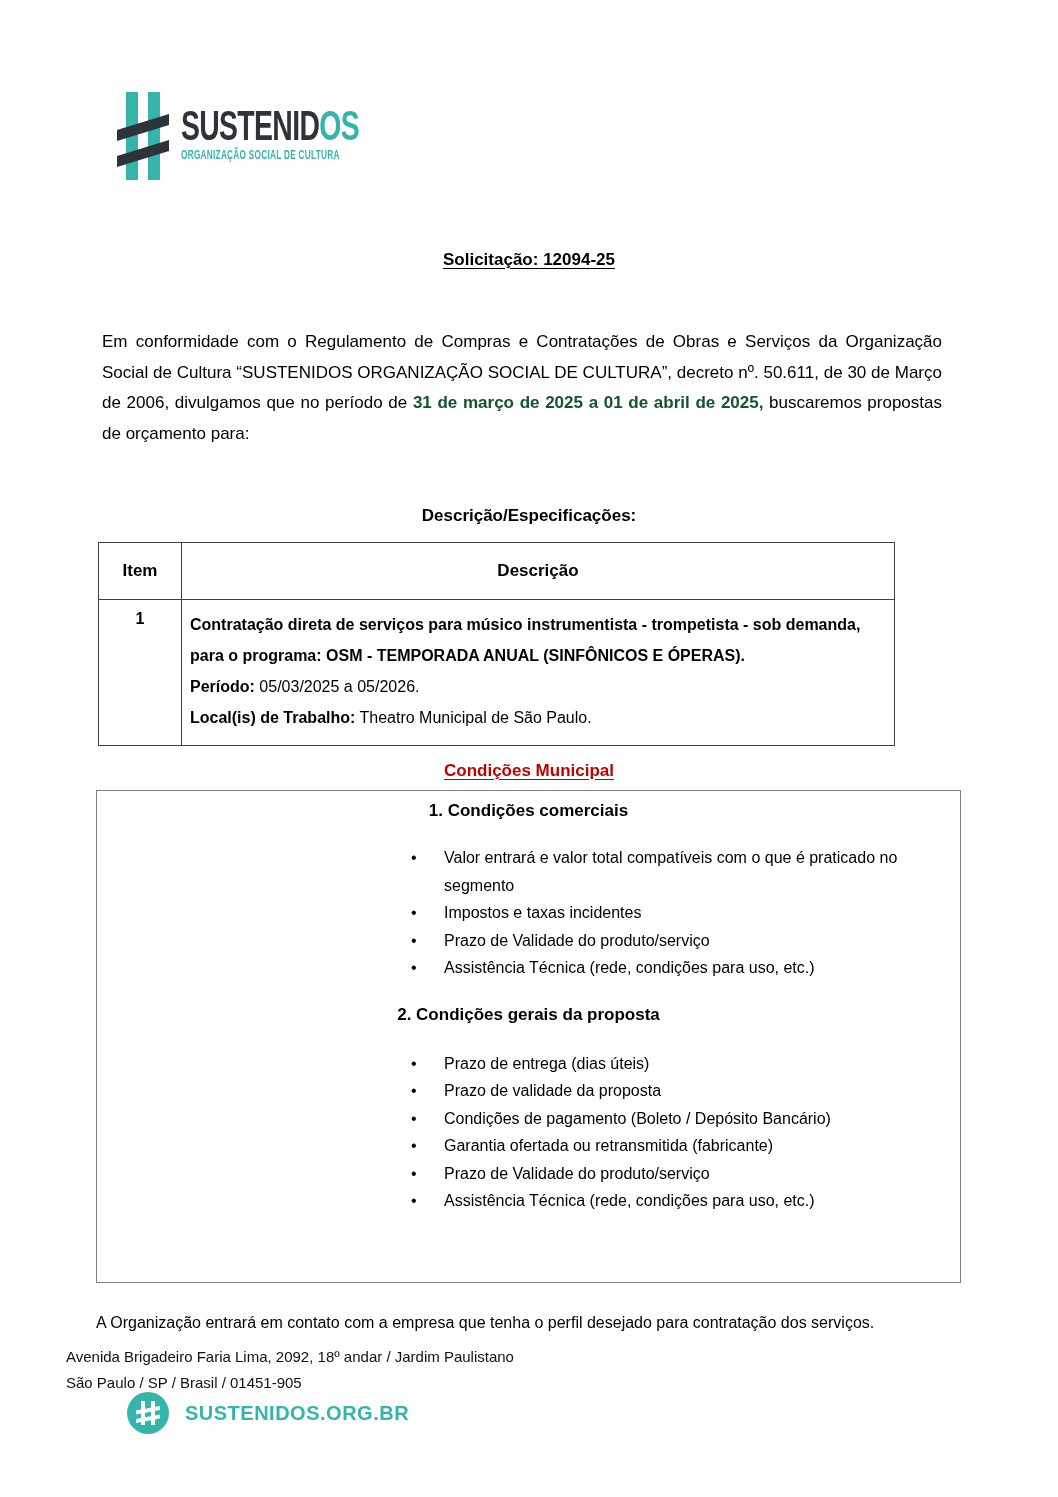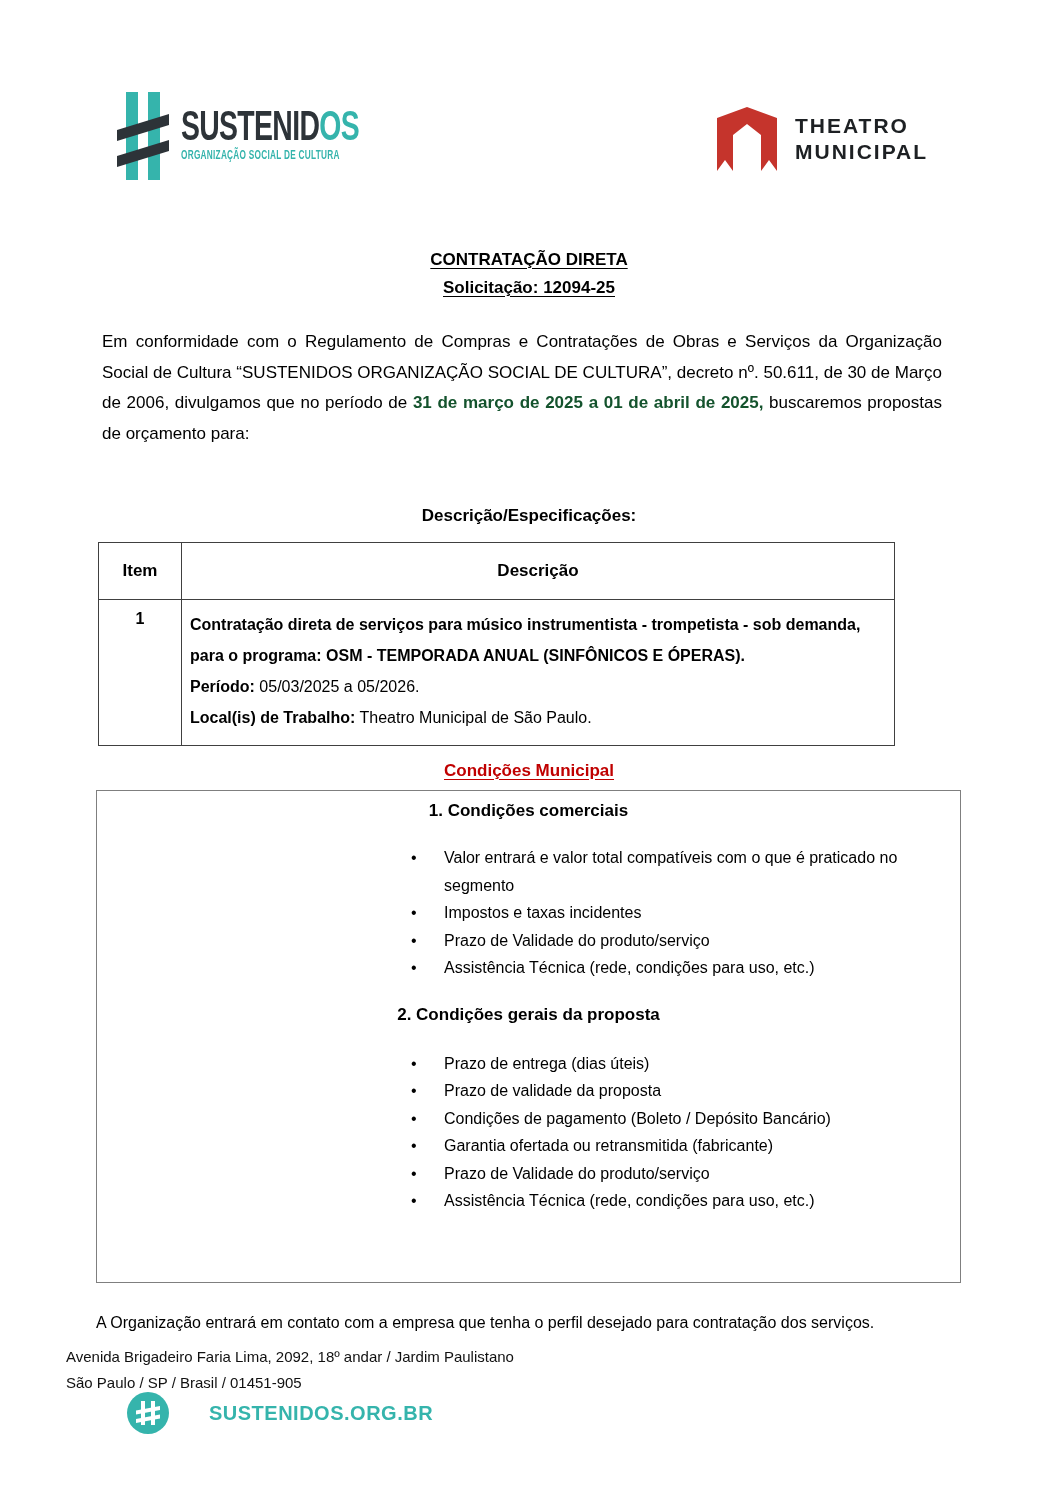--- a/index.html
+++ b/index.html
@@ -50,53 +50,43 @@
   .sec-title.second{margin-top:22px;}
   ul.cond-list{list-style:none;margin:23px 0 0 0;padding:0 14px 0 314px;}
   ul.cond-list.second{margin-top:25px;}
   ul.cond-list li{display:flex;font-size:16px;line-height:27.5px;}
   ul.cond-list .blt{width:33px;flex:0 0 33px;}
   .cond-note{margin-top:6px;padding:0 6px;text-align:center;font-size:16px;line-height:30px;}
 
   
   .contact-note{position:absolute;left:96px;top:1314px;width:880px;font-size:16px;white-space:nowrap;}
   .footer-address{position:absolute;left:66px;top:1344px;font-size:15px;line-height:26px;color:#111;}
-  .footer-logo{position:absolute;left:127px;top:1392px;display:flex;align-items:center;gap:24px;}
+  .footer-logo{position:absolute;left:127px;top:1392px;display:flex;align-items:center;}
   .footer-site{margin-left:16px;font-size:20px;font-weight:bold;color:#35b4ac;letter-spacing:0.5px;}
 </style>
 </head>
 <body>
 
 <div class="page">
 
   <div class="logo-sustenidos">
     <svg class="hash-svg" width="52" height="88" viewBox="0 0 52 88" aria-hidden="true">
       <rect x="9" y="0" width="12" height="88" fill="#35b4ac"></rect>
       <rect x="31" y="0" width="12" height="88" fill="#35b4ac"></rect>
       <polygon points="0,38 52,22 52,33 0,49" fill="#2d3338"></polygon>
       <polygon points="0,64 52,48 52,59 0,75" fill="#2d3338"></polygon>
     </svg>
     <div class="text-col">
       <div class="wordmark"><span class="wm-dark">SUSTENID</span><span class="wm-teal">OS</span></div>
       <div class="tagline">ORGANIZAÇÃO SOCIAL DE CULTURA</div>
     </div>
   </div>
 
-  <div class="logo-theatro">
-    <svg width="60" height="65" viewBox="0 0 60 65" aria-hidden="true">
-      <path d="M0,65 L8,54 L16,65 L16,29 L30,18 L44,29 L44,65 L52,54 L60,65 L60,12 L30,1 L0,12 Z" fill="#c5342c"></path>
-    </svg>
-    <div class="theatro-text">
-      <div>THEATRO</div>
-      <div>MUNICIPAL</div>
-    </div>
-  </div>
 
   <div class="doc-title">
-    <div><span>CONTRATAÇÃO DIRETA</span></div>
     <div><span>Solicitação: 12094-25</span></div>
   </div>
 
   <p class="intro"><span>Em conformidade com o Regulamento de Compras e Contratações de Obras e Serviços da Organização Social de Cultura “SUSTENIDOS ORGANIZAÇÃO SOCIAL DE CULTURA”, decreto nº. 50.611, de 30 de Março de 2006, divulgamos que no período de </span><span class="hl">31 de março de 2025 a 01 de abril de 2025,</span><span> buscaremos propostas de orçamento para:</span></p>
 
   <div class="spec-heading">Descrição/Especificações:</div>
 
   <table class="spec-table">
     <colgroup>
         <col class="col-item">

